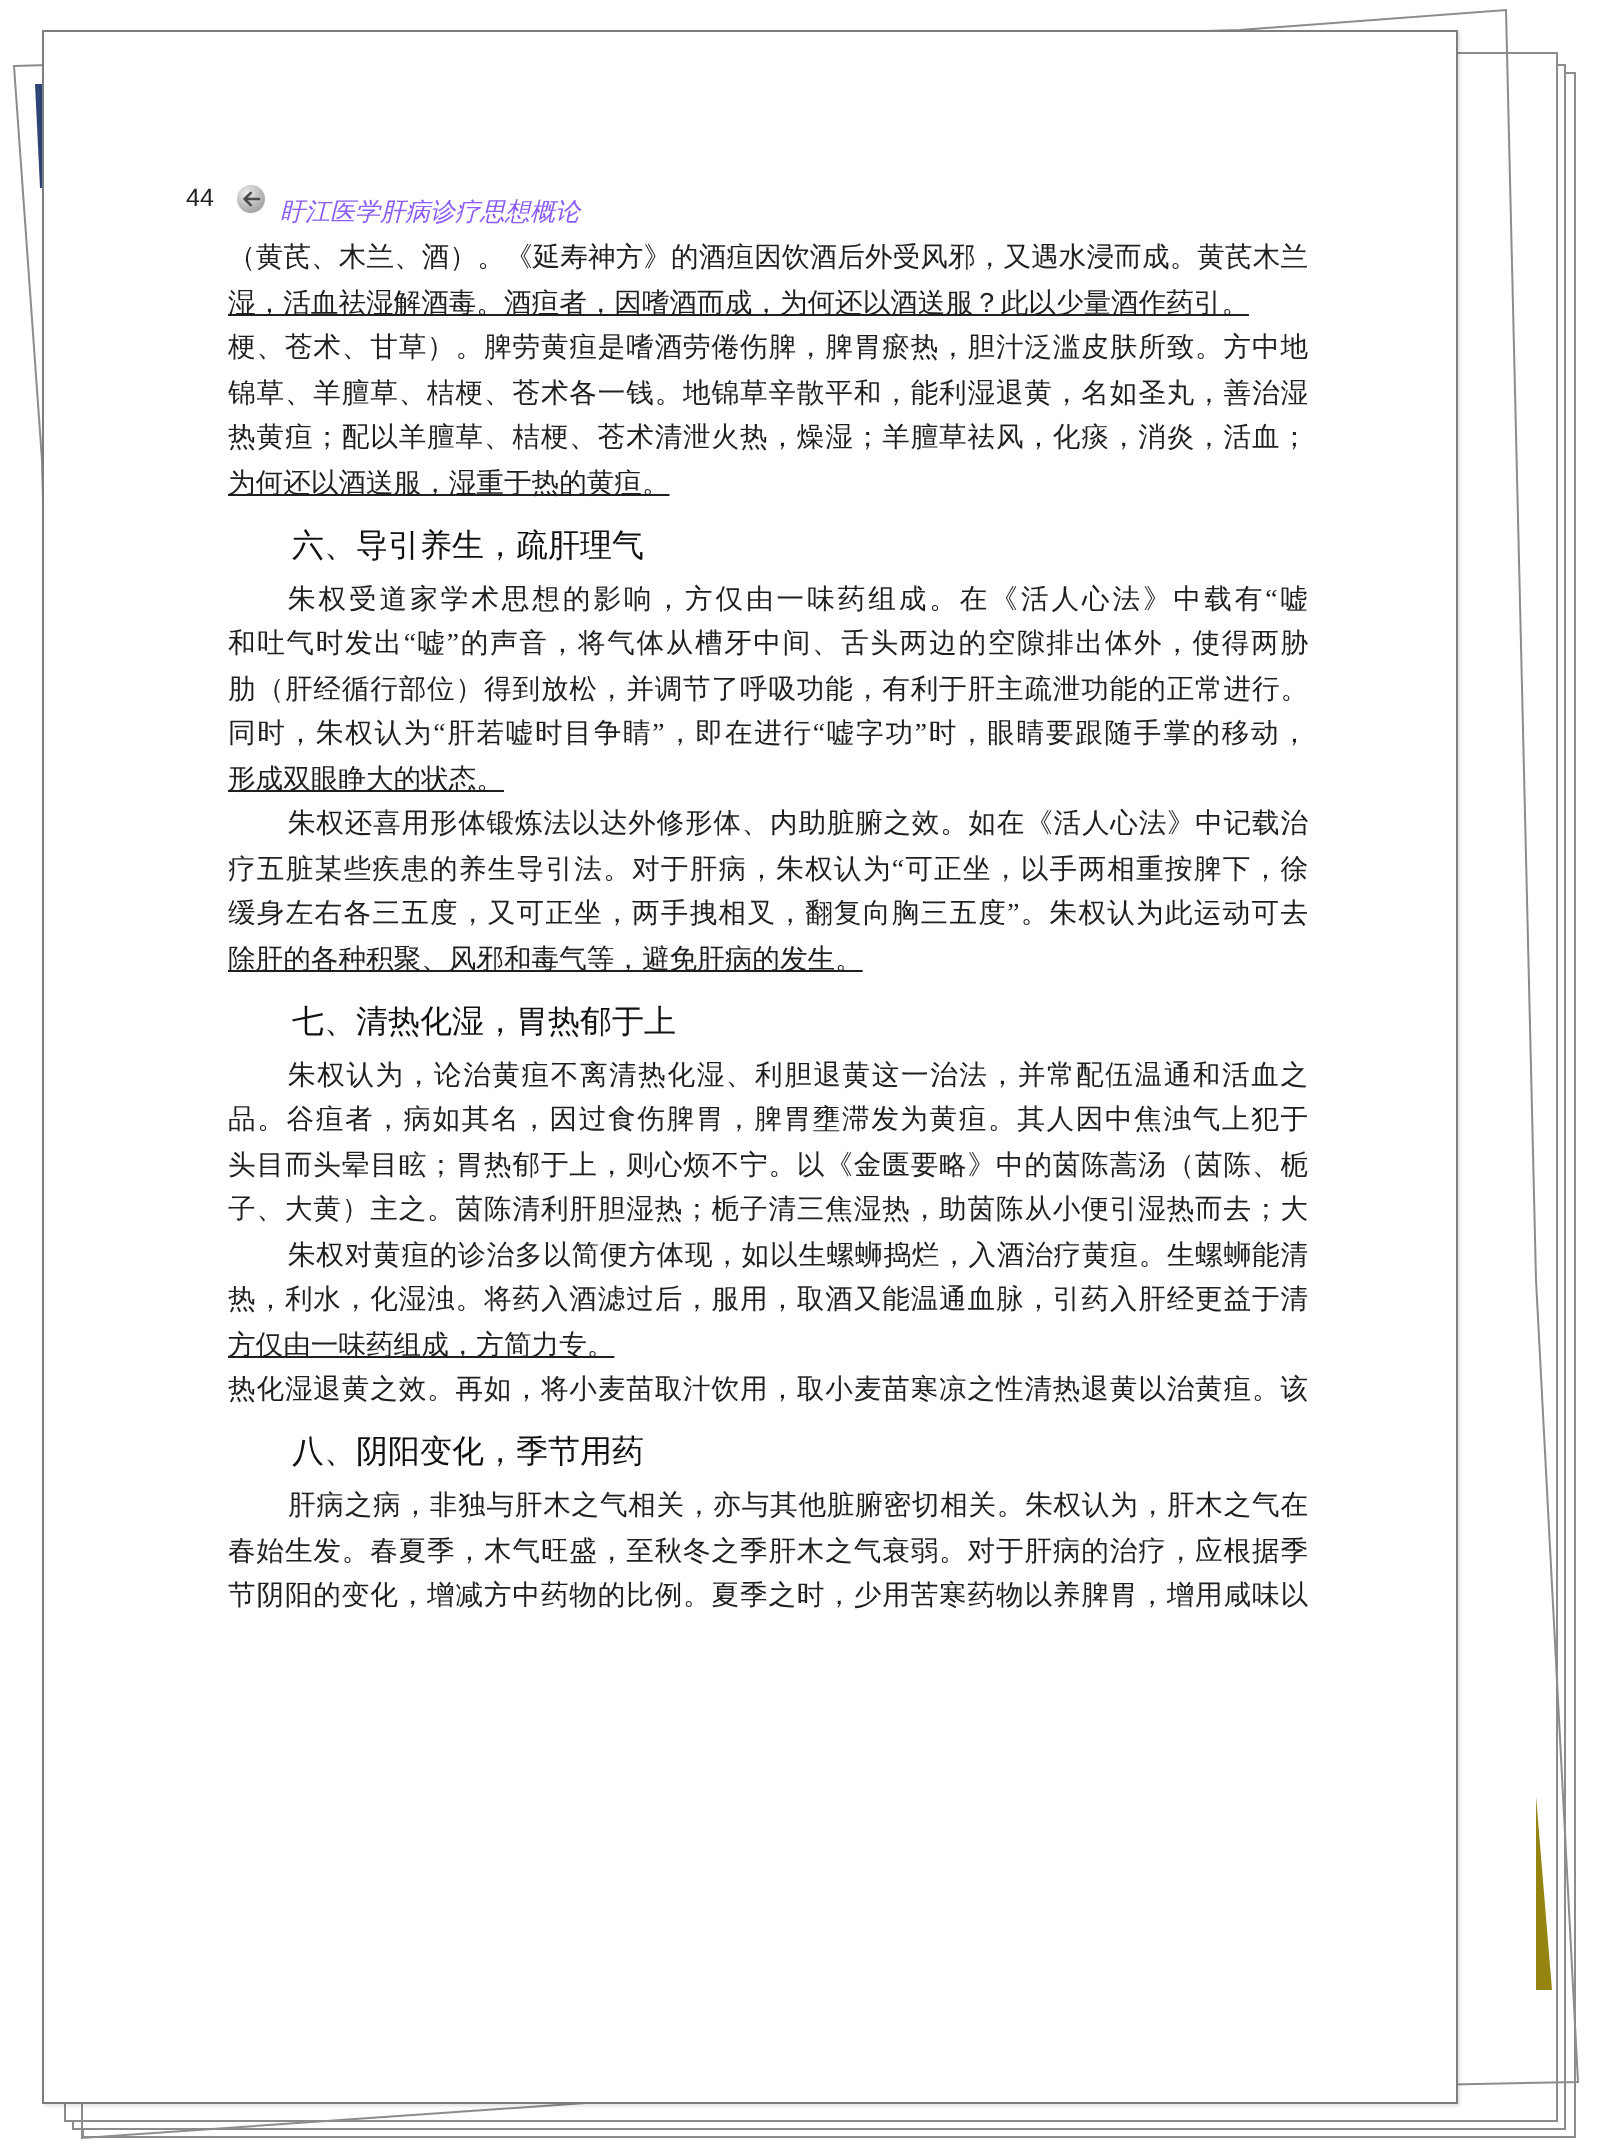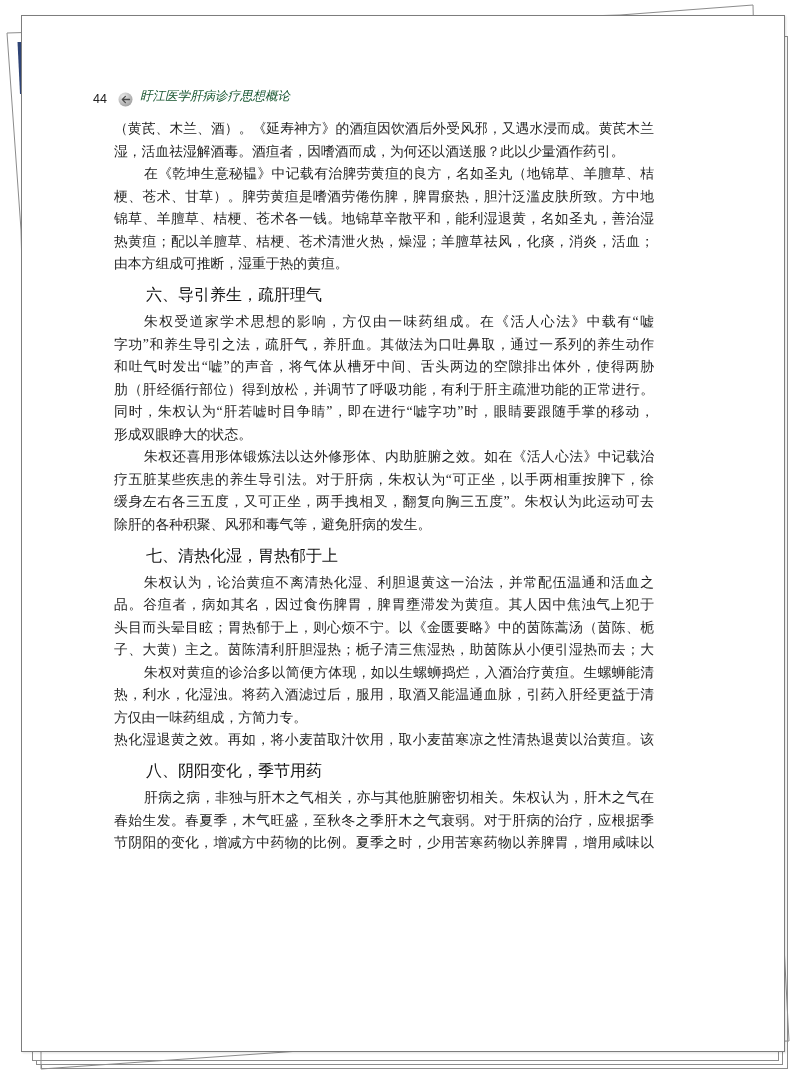--- a/index.html
+++ b/index.html
@@ -13,67 +13,67 @@
   .stack-svg { position: absolute; left: 0; top: 0; width: 800px; height: 1077px; }
   .bp   { fill: #ffffff; stroke: var(--back_page_border, #8c8c8c); stroke-width: 1; }
   .tilt { fill: none; stroke: var(--back_page_border, #8c8c8c); stroke-width: 1; }
   .blue-edge  { fill: var(--blue_edge, #2f4476); }
   .olive-edge { fill: var(--olive_edge, #958510); }
 
   .page {
     position: absolute;
     left: 21px;
     top: 15px;
-    width: 764px;
+    width: 708px;
     height: 1037px;
     box-sizing: border-box;
     border: 1px solid var(--page_border, #7d7d7d);
     background: #ffffff;
     box-shadow: 1px 1px 2px rgba(0,0,0,0.12);
   }
 
   
   .hdr-num {
     position: absolute; left: 71px; top: 75px;
     height: 16px; line-height: 16px;
     font-family: "Liberation Sans", sans-serif;
     font-size: 12.5px; color: #222222;
   }
   .hdr-icon { position: absolute; left: 96px; top: 76px; width: 15px; height: 15px; }
   .hdr-icon svg { display: block; width: 15px; height: 15px; }
   .icon-stop-a { stop-color: var(--icon_fill_light, #ececec); }
   .icon-stop-b { stop-color: var(--icon_fill_dark, #9b9b9b); }
   .icon-arrow { fill: none; stroke: var(--icon_arrow, #4a4a4a); stroke-width: 1.3; stroke-linecap: round; stroke-linejoin: round; }
   .hdr-title {
-    position: absolute; left: 118px; top: 72px;
+    position: absolute; left: 118px; top: 82px;
     height: 16px; line-height: 16px;
     font-family: "Liberation Serif", serif;
     font-style: italic;
-    font-size: 12.5px; color: #14532d;
+    font-size: 12.5px; color: #8b5cf6;
     white-space: nowrap;
   }
 
   
   .content {
     position: absolute;
     left: 92px;
     top: 102px;
     width: 540px;
     font-family: "Liberation Serif", serif;
     font-size: 13.8px;
     color: var(--text, #1f1f1f);
   }
   .ln {
     height: 22.5px;
     line-height: 22.5px;
     text-align: justify;
     text-align-last: justify;
   }
   .ln.first { padding-left: 30px; }
-  .ln.last  { text-align-last: left; }
+  .ln.last  { text-align-last: left; text-decoration: underline; }
   .hd {
     height: 22.5px;
     line-height: 22.5px;
     margin: 8.5px 0 4.5px 0;
     padding-left: 32px;
     font-family: "DejaVu Sans", sans-serif;
     font-size: 16px;
     color: var(--heading, #111111);
     white-space: nowrap;
   }
@@ -110,31 +110,29 @@
     <span class="hdr-title">盱江医学肝病诊疗思想概论</span>
 
     <div class="content">
 
       <div>
         <div class="ln">（黄芪、木兰、酒）。《延寿神方》的酒疸因饮酒后外受风邪，又遇水浸而成。黄芪木兰</div>
         <div class="ln last">湿，活血祛湿解酒毒。酒疸者，因嗜酒而成，为何还以酒送服？此以少量酒作药引。</div>
       </div>
 
       <div>
-        <div class="ln first">在《乾坤生意秘韫》中记载有治脾劳黄疸的良方，名如圣丸（地锦草、羊膻草、桔</div>
         <div class="ln">梗、苍术、甘草）。脾劳黄疸是嗜酒劳倦伤脾，脾胃瘀热，胆汁泛滥皮肤所致。方中地</div>
         <div class="ln">锦草、羊膻草、桔梗、苍术各一钱。地锦草辛散平和，能利湿退黄，名如圣丸，善治湿</div>
         <div class="ln">热黄疸；配以羊膻草、桔梗、苍术清泄火热，燥湿；羊膻草祛风，化痰，消炎，活血；</div>
-        <div class="ln last">由本方组成可推断，湿重于热的黄疸。</div>
+        <div class="ln last">为何还以酒送服，湿重于热的黄疸。</div>
       </div>
 
       <div class="hd">六、导引养生，疏肝理气</div>
       <div>
         <div class="ln first">朱权受道家学术思想的影响，方仅由一味药组成。在《活人心法》中载有“嘘</div>
-        <div class="ln">字功”和养生导引之法，疏肝气，养肝血。其做法为口吐鼻取，通过一系列的养生动作</div>
         <div class="ln">和吐气时发出“嘘”的声音，将气体从槽牙中间、舌头两边的空隙排出体外，使得两胁</div>
         <div class="ln">肋（肝经循行部位）得到放松，并调节了呼吸功能，有利于肝主疏泄功能的正常进行。</div>
         <div class="ln">同时，朱权认为“肝若嘘时目争睛”，即在进行“嘘字功”时，眼睛要跟随手掌的移动，</div>
         <div class="ln last">形成双眼睁大的状态。</div>
       </div>
       <div>
         <div class="ln first">朱权还喜用形体锻炼法以达外修形体、内助脏腑之效。如在《活人心法》中记载治</div>
         <div class="ln">疗五脏某些疾患的养生导引法。对于肝病，朱权认为“可正坐，以手两相重按脾下，徐</div>
         <div class="ln">缓身左右各三五度，又可正坐，两手拽相叉，翻复向胸三五度”。朱权认为此运动可去</div>
         <div class="ln last">除肝的各种积聚、风邪和毒气等，避免肝病的发生。</div>

